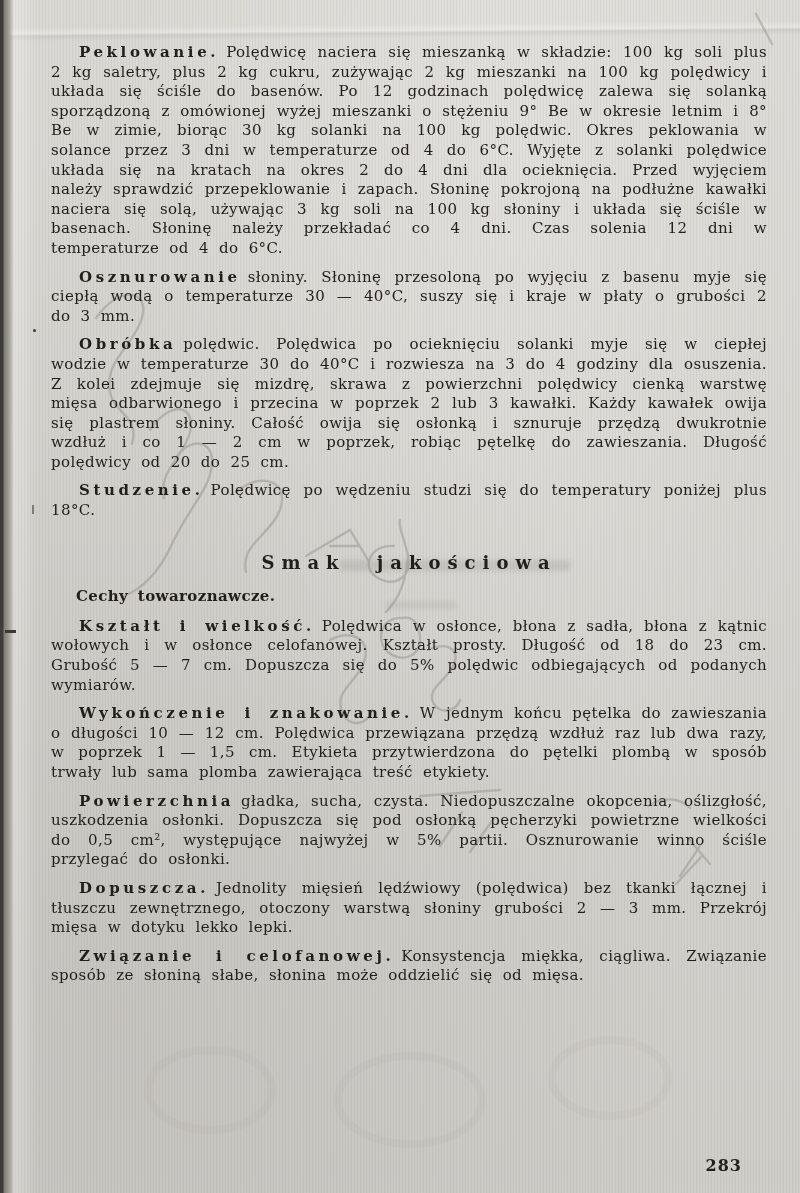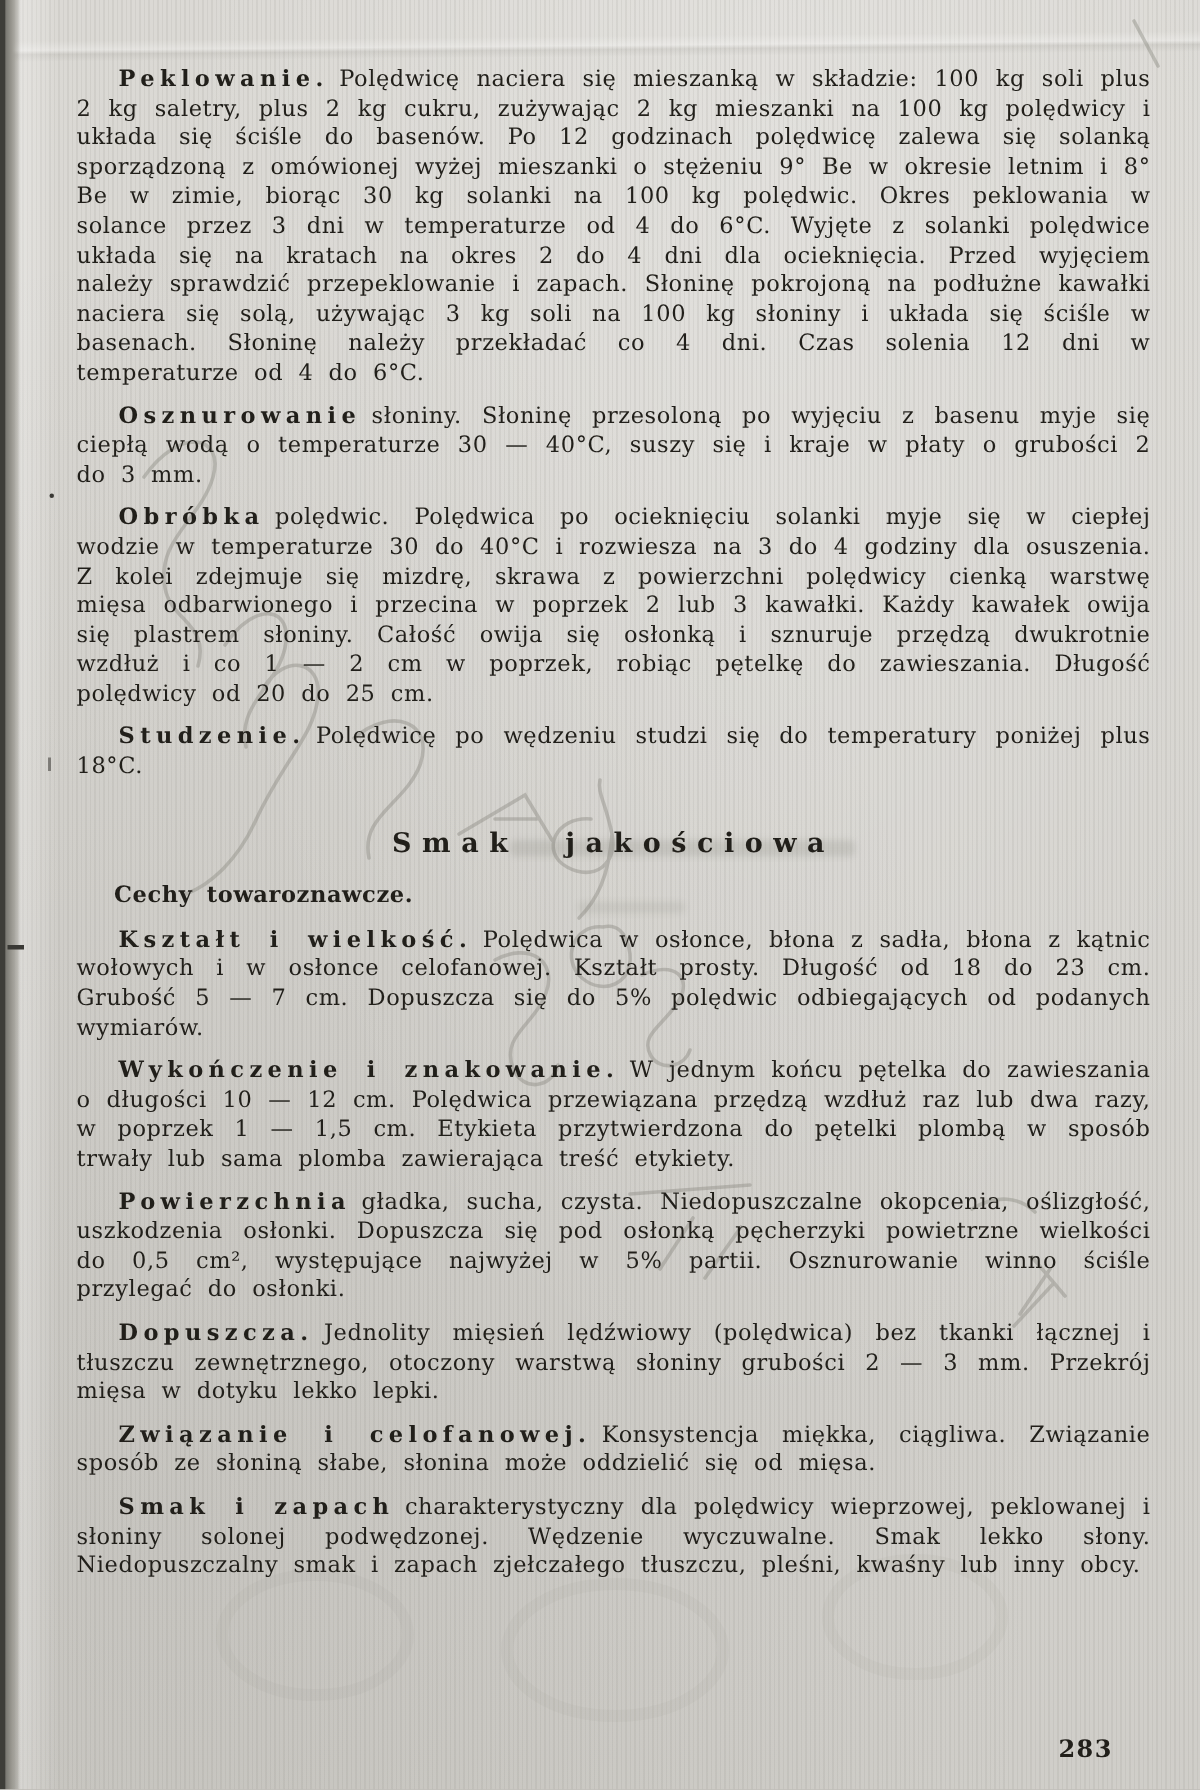--- a/index.html
+++ b/index.html
@@ -120,19 +120,18 @@
 
     <p class="para"><span class="lead">Wykończenie i znakowanie.</span><span>W jednym końcu pętelka do zawieszania o długości 10 — 12 cm. Polędwica przewiązana przędzą wzdłuż raz lub dwa razy, w poprzek 1 — 1,5 cm. Etykieta przytwierdzona do pętelki plombą w sposób trwały lub sama plomba zawierająca treść etykiety.</span></p>
 
 
     <p class="para"><span class="lead">Powierzchnia</span><span>gładka, sucha, czysta. Niedopuszczalne okopcenia, oślizgłość, uszkodzenia osłonki. Dopuszcza się pod osłonką pęcherzyki powietrzne wielkości do 0,5 cm², występujące najwyżej w 5% partii. Osznurowanie winno ściśle przylegać do osłonki.</span></p>
 
     <p class="para"><span class="lead">Dopuszcza.</span><span>Jednolity mięsień lędźwiowy (polędwica) bez tkanki łącznej i tłuszczu zewnętrznego, otoczony warstwą słoniny grubości 2 — 3 mm. Przekrój mięsa w dotyku lekko lepki.</span></p>
 
     <p class="para"><span class="lead">Związanie i celofanowej.</span><span>Konsystencja miękka, ciągliwa. Związanie sposób ze słoniną słabe, słonina może oddzielić się od mięsa.</span></p>
 
-    <p class="para"><span class="lead">Smak i zapach</span><span>charakterystyczny dla polędwicy wieprzowej, peklowanej i słoniny solonej podwędzonej. Wędzenie wyczuwalne. Smak lekko słony. Niedopuszczalny smak i zapach zjełczałego tłuszczu, pleśni, kwaśny lub inny obcy.</span></p>
 
   </main>
 
   <div class="page-number">283</div>
 
 </div>
 
 </body></html>

